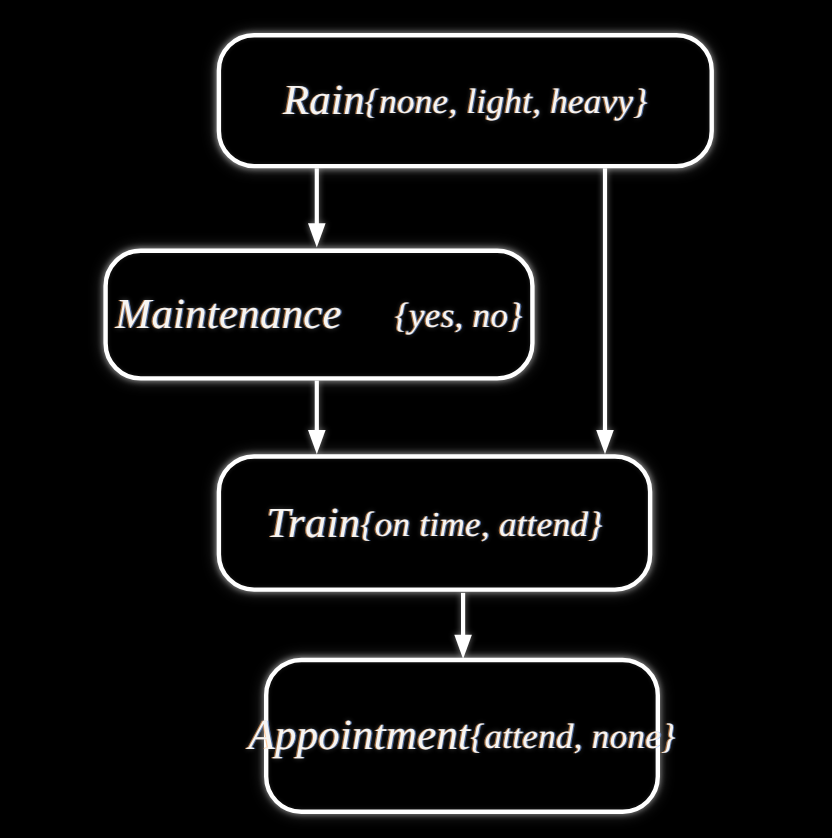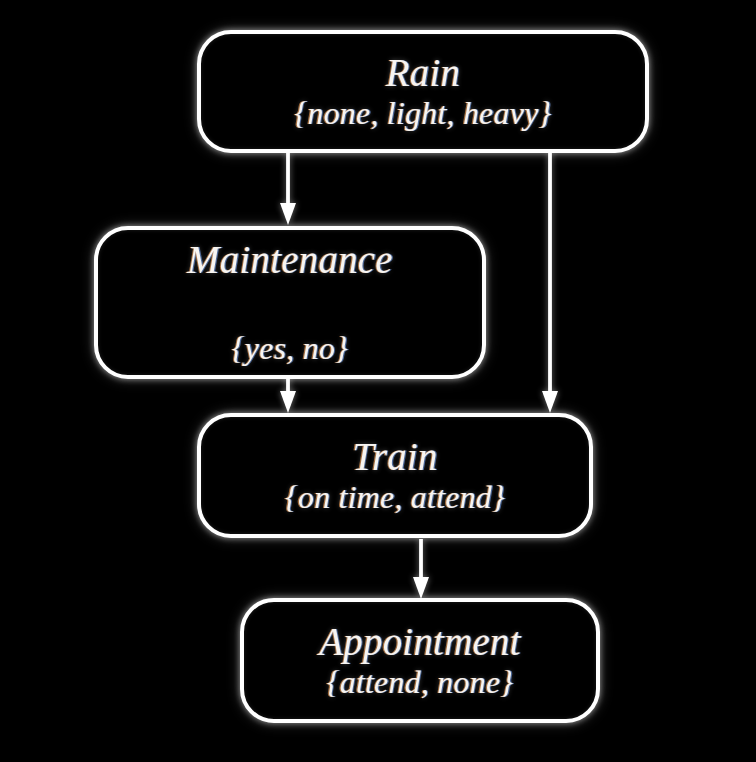--- a/index.html
+++ b/index.html
@@ -18,21 +18,21 @@
   }
 
   
   .node {
     position: absolute;
     box-sizing: border-box;
     background: #000000;
     border: 4px solid #ffffff;
     border-radius: 34px;
     display: flex;
-    flex-direction: column;
+    flex-direction: row;
     align-items: center;
     justify-content: center;
     box-shadow:
         0 0 6px rgba(255,255,255,0.55),
         0 0 14px rgba(255,255,255,0.22),
         inset 0 0 4px rgba(255,255,255,0.12);
     text-align: left;
     line-height: 1.12;
   }
 
@@ -47,23 +47,23 @@
         -1.1px 0 0 rgba(255,168,92,0.60),
          1.1px 0 0 rgba(120,170,255,0.55),
          0 0 5px rgba(255,255,255,0.30);
   }
 
   .node-label  { font-size: 39px; letter-spacing: 0.2px; }
   .node-values { font-size: 32px; letter-spacing: 0.2px; margin-top: 2px; }
 
   
   #node-rain        { left: 197px; top: 30px;  width: 452px; height: 123px; }
-  #node-maintenance { left: 94px;  top: 226px; width: 392px; height: 153px; gap: 48px; }
+  #node-maintenance { left: 94px;  top: 226px; width: 392px; height: 120px; gap: 48px; }
   #node-train       { left: 197px; top: 413px; width: 396px; height: 125px; }
-  #node-appointment { left: 240px; top: 598px; width: 360px; height: 125px; }
+  #node-appointment { left: 240px; top: 598px; width: 360px; height: 142px; }
 
   
   .arrow {
     position: absolute;
     overflow: visible;
     filter: drop-shadow(0 0 3px rgba(255,255,255,0.45));
   }
   .arrow path, .arrow polygon { fill: #ffffff; }
 </style>
 </head>

